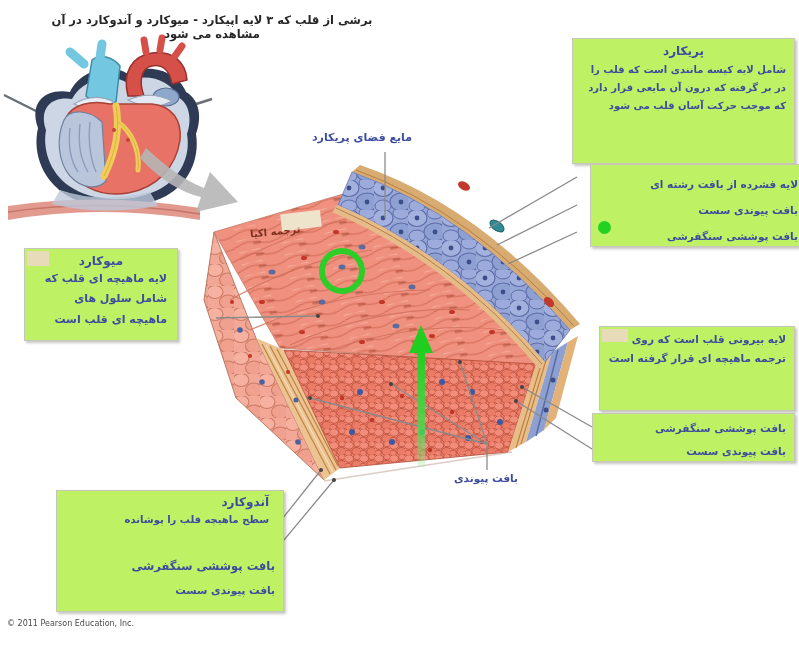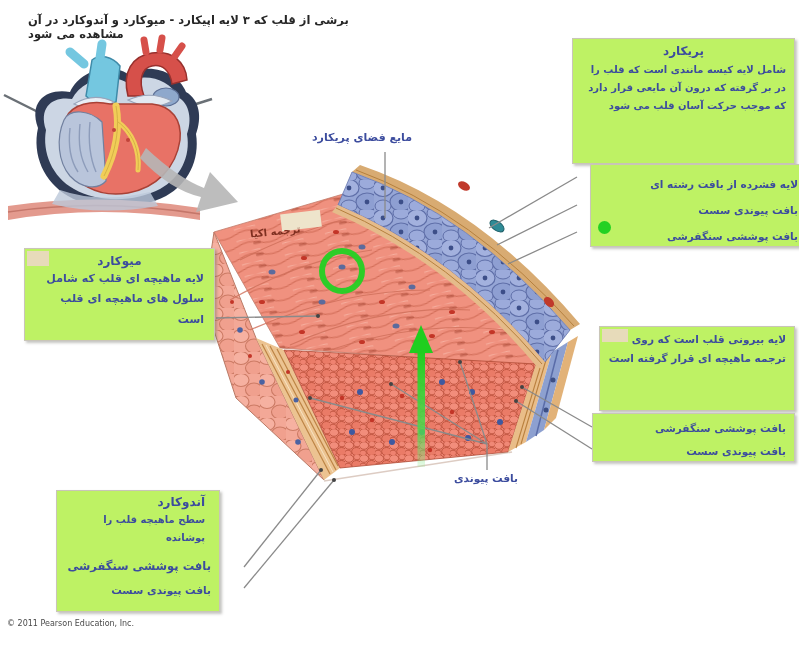--- a/index.html
+++ b/index.html
@@ -10,32 +10,32 @@
   .box{position:absolute;background:#bef264;border:1px solid #c9c5b8;z-index:2;
        box-shadow:1.5px 2px 2.5px rgba(90,90,80,.35);box-sizing:border-box;}
   .box-title{font-weight:bold;color:#3c4c9e;text-align:center;font-size:12px;padding-top:5px;direction:rtl;}
   .box-body{color:#3c4c9e;font-size:10px;font-weight:600;direction:rtl;text-align:right;
             padding:3px 8px;line-height:1.8;}
   .layer-item{color:#3c4c9e;font-size:10.5px;font-weight:600;direction:rtl;text-align:right;
               padding-right:10px;height:26px;line-height:26px;}
   .small-label{position:absolute;color:#3c4c9e;font-weight:600;direction:rtl;z-index:2;}
   .corner-patch{position:absolute;background:#e7dbba;z-index:3;}
   #page-title{left:28px;top:13px;width:368px;font-size:11.5px;font-weight:bold;color:#262626;
-              direction:rtl;text-align:left;z-index:2;}
+              direction:rtl;text-align:center;z-index:2;}
   #fluid-label{left:300px;top:131px;width:124px;text-align:center;font-size:11px;font-weight:bold;}
   #pivandi-label{left:438px;top:472px;width:96px;text-align:center;font-size:10.5px;}
   #pericard-box{left:572px;top:38px;width:223px;height:126px;}
   #pericard-layers-box{left:576px;top:164px;width:219px;height:83px;padding-top:6px;margin-left:14px;}
   #epicard-box{left:599px;top:326px;width:196px;height:85px;}
   #epicard-box .box-body{font-size:10.5px;}
   #epicard-layers-box{left:592px;top:413px;width:203px;height:49px;padding-top:3px;}
   #epicard-layers-box .layer-item{height:23px;line-height:23px;padding-right:8px;}
-  #myocard-box{left:24px;top:248px;width:191px;height:93px;}
+  #myocard-box{left:24px;top:248px;width:154px;height:93px;}
   #myocard-box .box-body{font-size:11px;font-weight:bold;line-height:1.85;padding:1px 10px;}
-  #endocard-box{left:56px;top:490px;width:164px;height:122px;}
+  #endocard-box{left:56px;top:490px;width:228px;height:122px;}
   #endocard-box .box-title{text-align:right;padding-right:14px;padding-top:4px;}
   #endocard-box .box-body{padding:2px 14px 2px 8px;}
   .endo-item1{position:absolute;right:8px;top:68px;font-size:11.5px;font-weight:bold;color:#3c4c9e;direction:rtl;}
   .endo-item2{position:absolute;right:8px;top:93px;font-size:10.5px;font-weight:600;color:#3c4c9e;direction:rtl;}
   #green-ring{left:319px;top:248px;width:34px;height:34px;border:6px solid #23d123;border-radius:50%;
               z-index:4;opacity:.95;}
   #green-dot{left:598px;top:221px;width:13px;height:13px;background:#23d123;border-radius:50%;z-index:6;}
   #watermark{left:250px;top:226px;font-size:10px;font-weight:bold;color:#7e2f20;direction:rtl;
              transform:rotate(-6deg);z-index:3;}
   #watermark-patch{left:281px;top:212px;width:40px;height:17px;transform:rotate(-7deg);z-index:2;

